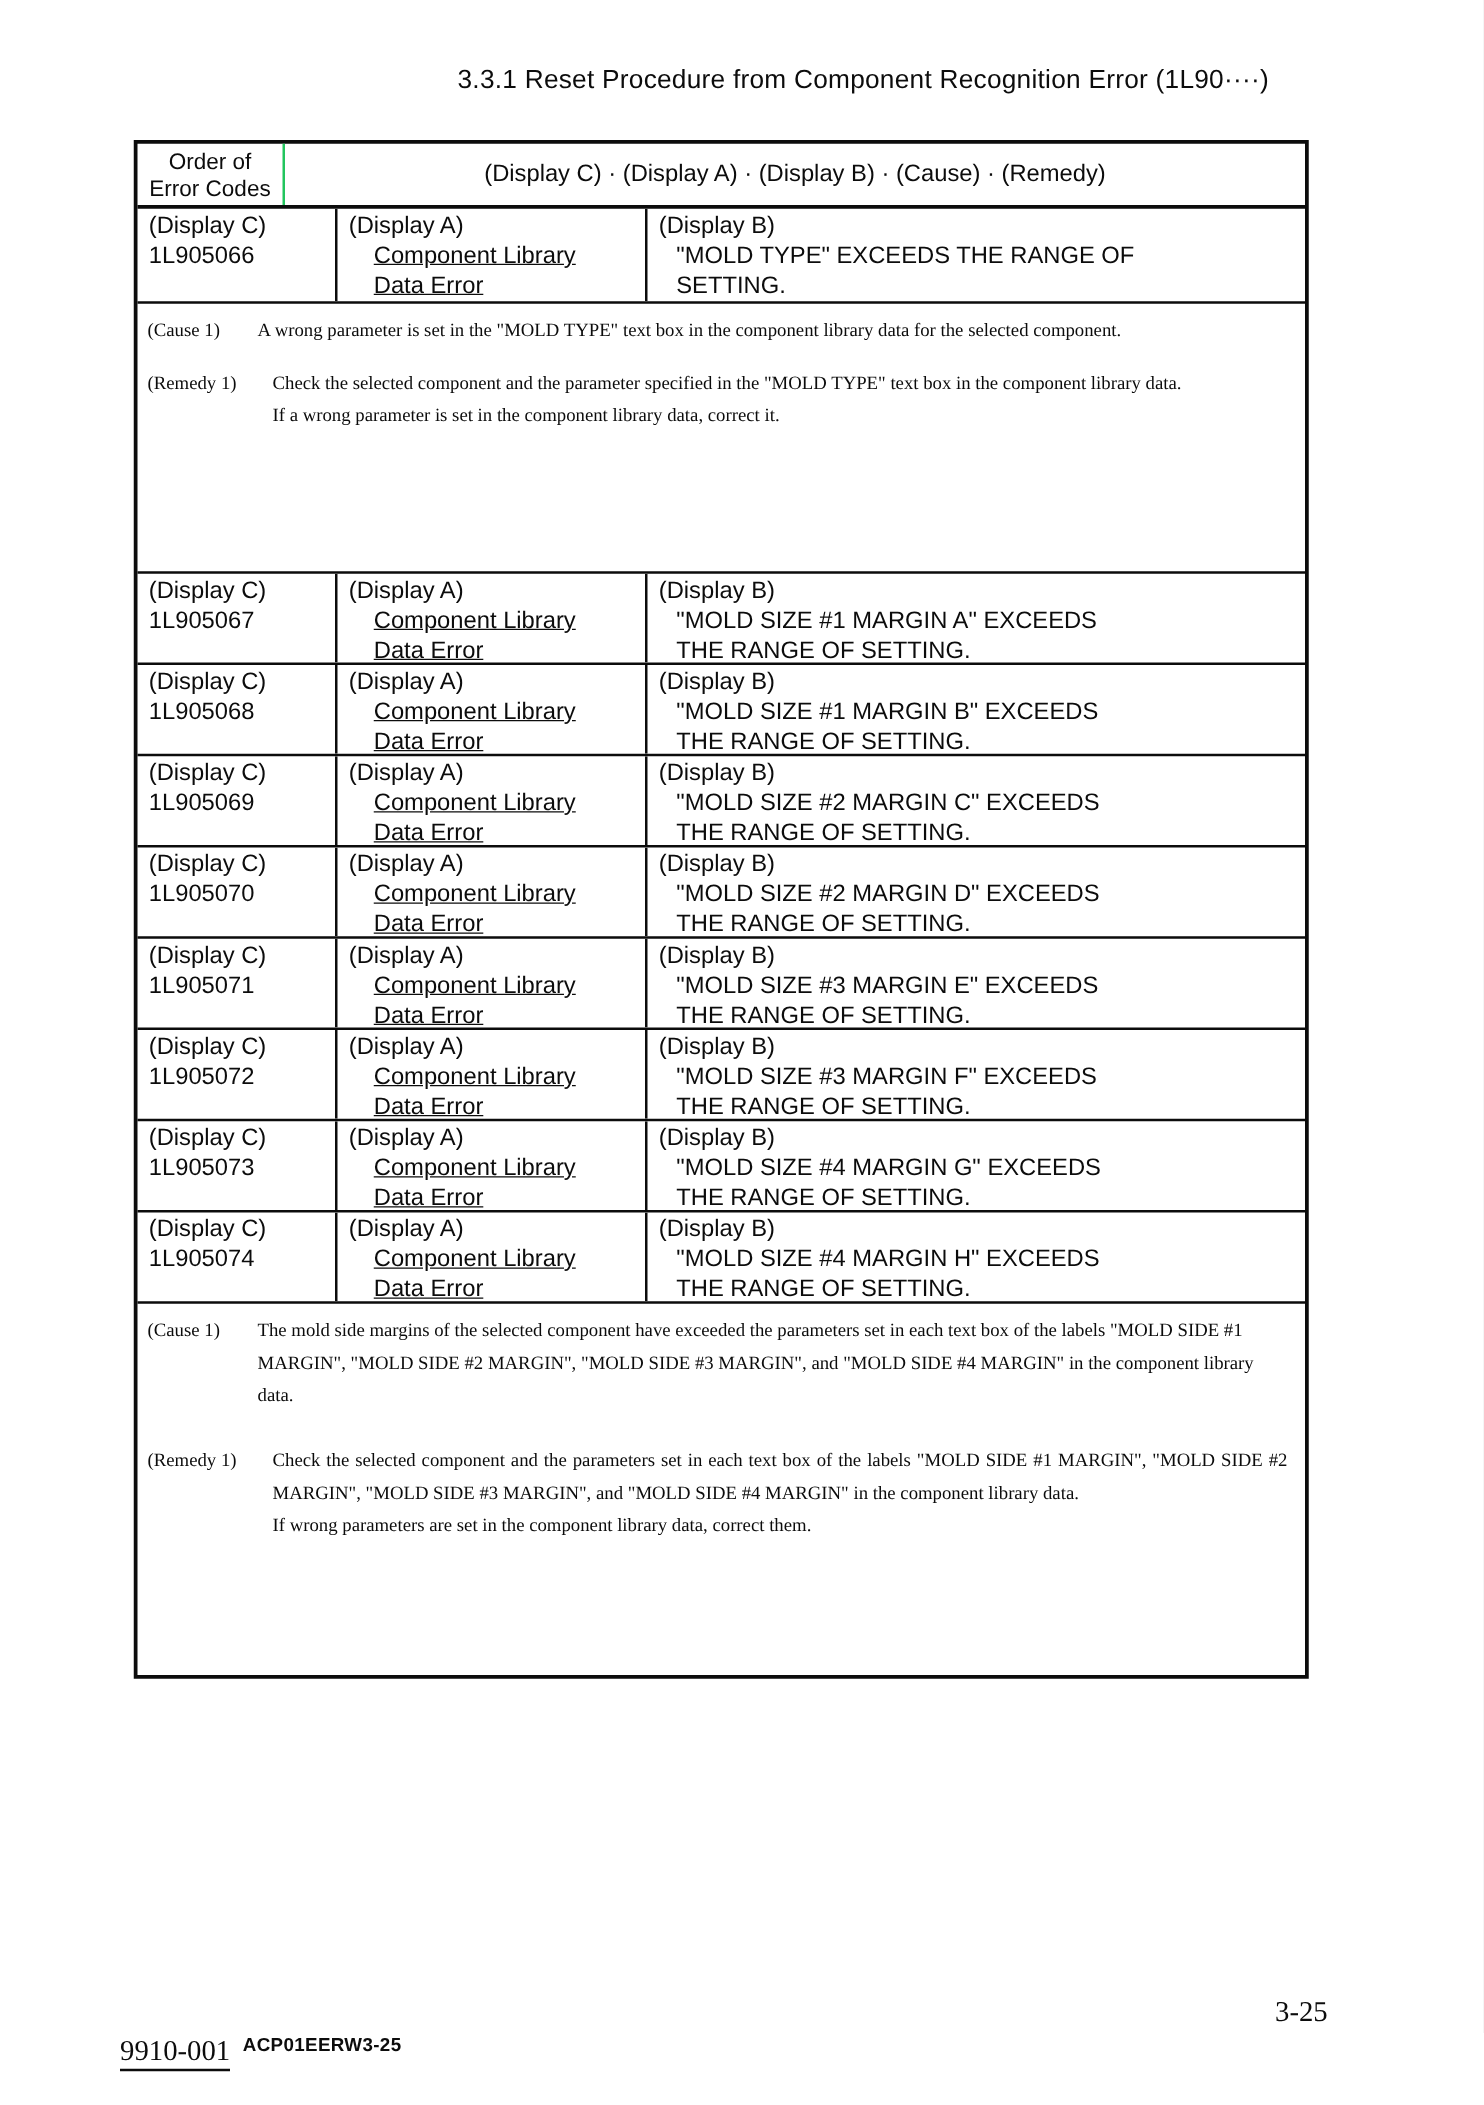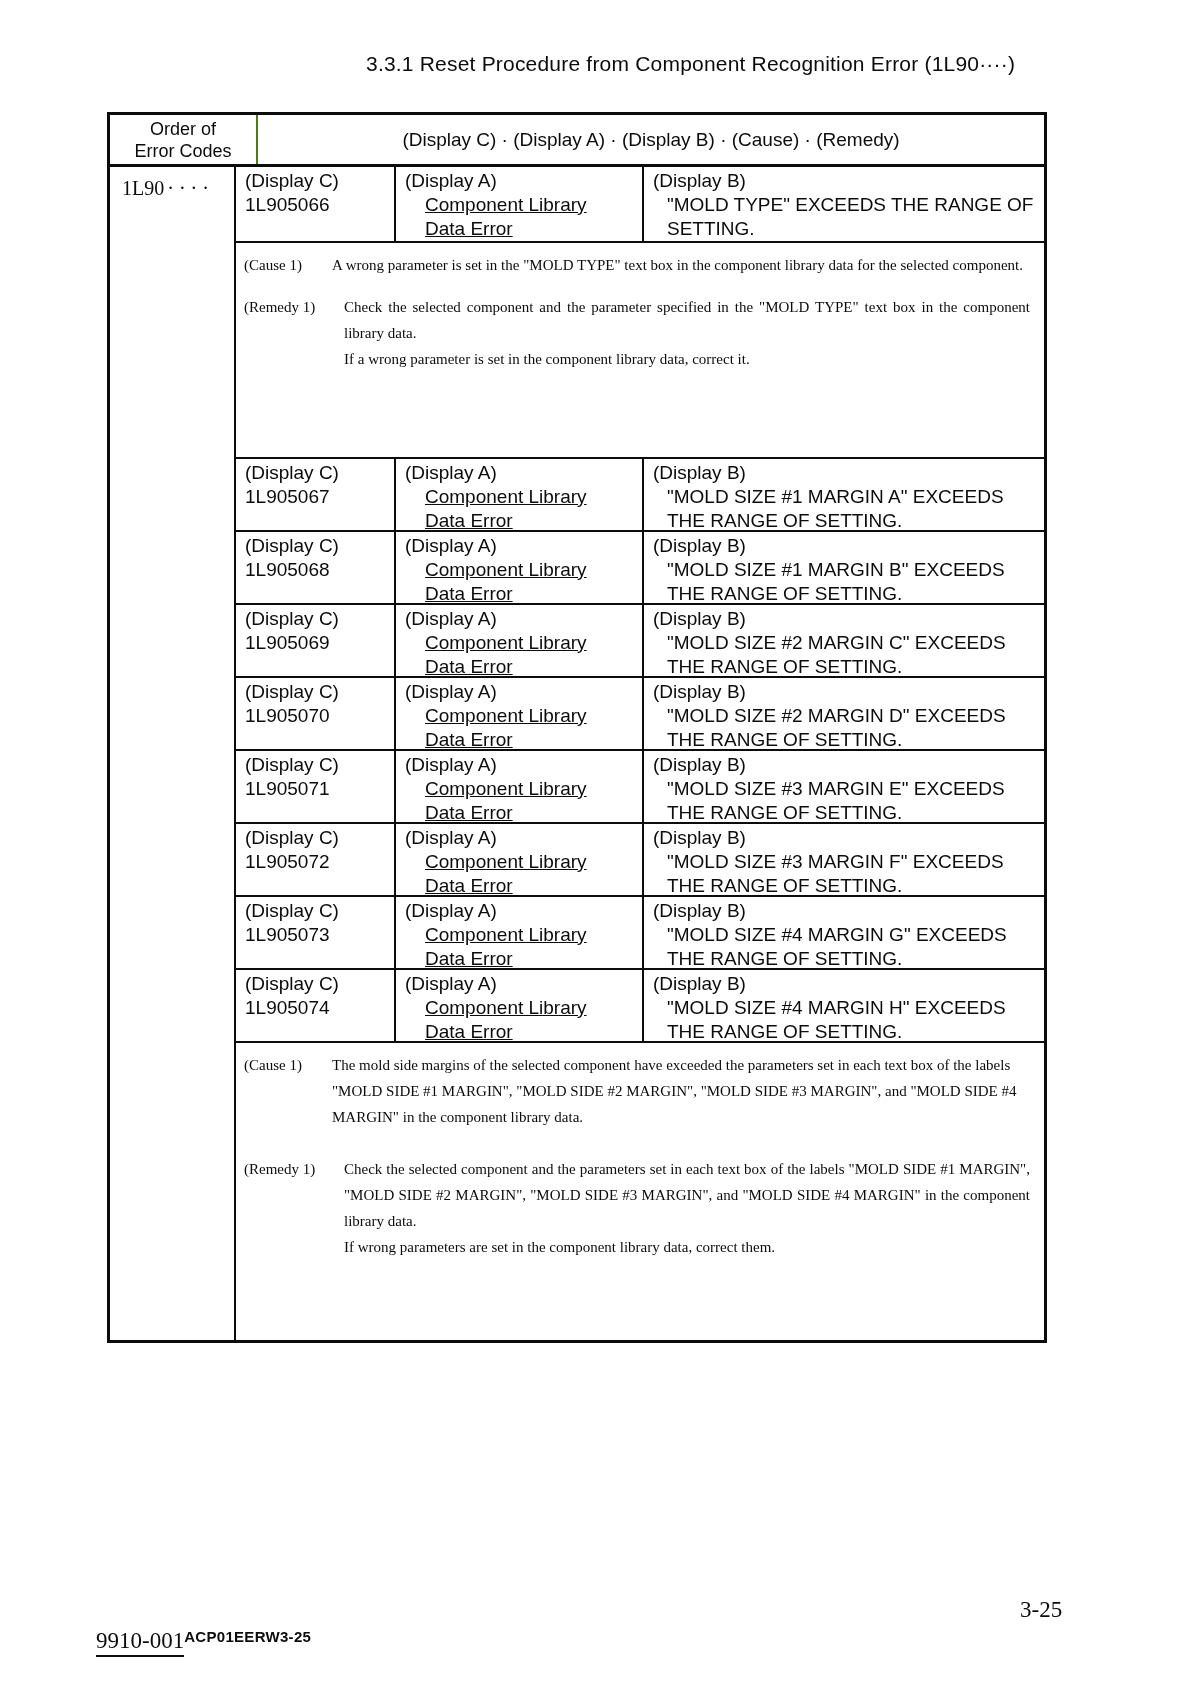--- a/index.html
+++ b/index.html
@@ -35,23 +35,23 @@
     flex-direction: column;
     background: #fff;
   }
   .thead {
     display: flex;
     height: 52px;
     border-bottom: 3px solid #0c0c0c;
     flex: none;
   }
   .th-codes {
-    width: 148px;
-    flex: none;
-    border-right: 2px solid #4d7c0f;
+    width: 118px;
+    flex: none;
+    border-right: 2px solid #22c55e;
     display: flex;
     flex-direction: column;
     align-items: center;
     justify-content: center;
     font-size: 18px;
     line-height: 22px;
     text-align: center;
   }
   .th-main {
     flex: 1;
@@ -131,20 +131,21 @@
   }
   .doc-number {
     font-family: "Liberation Serif", serif;
     font-size: 23px;
     border-bottom: 2px solid #0c0c0c;
     padding-bottom: 1px;
   }
   .doc-code {
     font-size: 15px;
     font-weight: bold;
+    margin-left: 10px;
     letter-spacing: 0.3px;
   }
   .page-number {
     position: absolute;
     left: 1020px;
     top: 1597px;
     font-family: "Liberation Serif", serif;
     font-size: 23px;
   }
 </style>
@@ -159,21 +160,20 @@
 
     <div class="thead">
       <div class="th-codes">
         <span>Order of</span>
         <span>Error Codes</span>
       </div>
       <div class="th-main">(Display C) · (Display A) · (Display B) · (Cause) · (Remedy)</div>
     </div>
 
     <div class="tbody">
-      <div class="code-col"><span>1L90</span><span class="code-dots">····</span></div>
 
       <div class="rows-col">
 
         <div class="disp-row first">
           <div class="cell c">
             <div>(Display C)</div>
             <div>1L905066</div>
           </div>
           <div class="cell a">
             <div>(Display A)</div>

